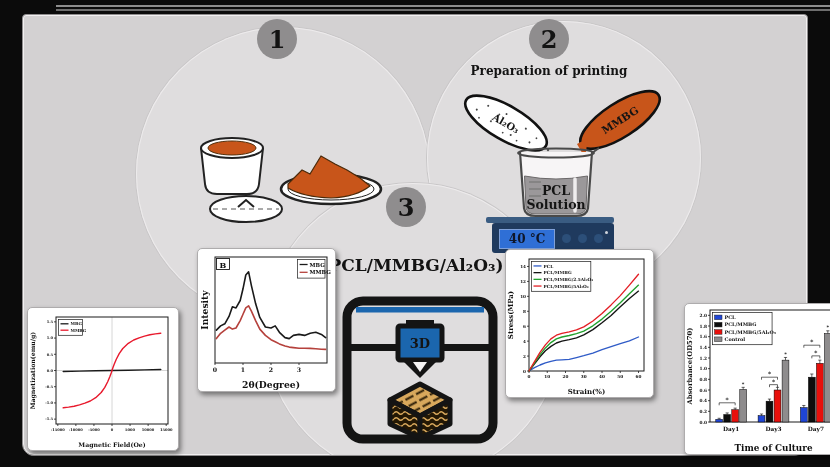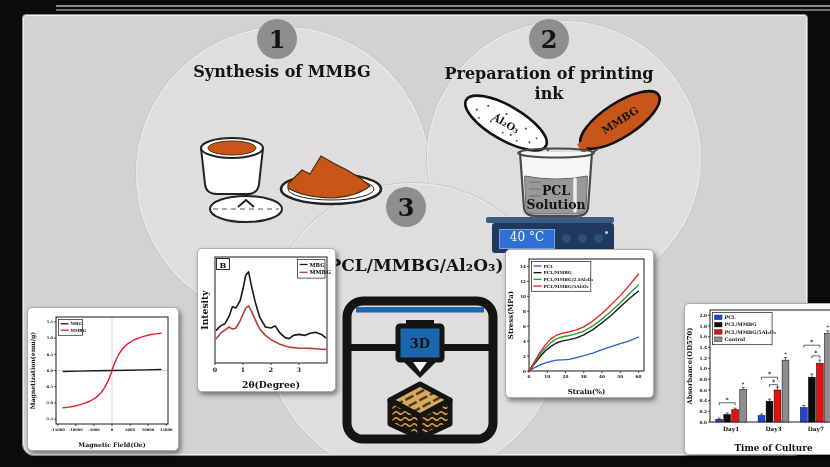--- a/index.html
+++ b/index.html
@@ -14,33 +14,33 @@
   .circle{position:absolute;border-radius:50%;background:#dfddde;
           box-shadow:0 0 0 1px #c9c7c8, inset 0 0 0 1px #edebec;}
   .c1{left:113px;top:12px;width:294px;height:294px;}
   .c2{left:404px;top:6px;width:274px;height:274px;}
   .c3{left:242px;top:168px;width:296px;height:296px;}
   .badge{position:absolute;width:40px;height:40px;border-radius:50%;background:#8f8d8e;color:#131313;
          font-weight:bold;font-size:24px;display:flex;align-items:center;justify-content:center;z-index:3;}
   .b1{left:257px;top:19px;} .b2{left:529px;top:19px;} .b3{left:386px;top:187px;}
   .title{position:absolute;z-index:3;color:#131313;font-weight:bold;text-align:center;}
   .t1{left:172px;top:62px;width:220px;font-size:16px;}
-  .t2{left:439px;top:64px;width:220px;font-size:16px;line-height:1.25;}
+  .t2{left:439px;top:64px;width:220px;font-size:12px;line-height:1.25;}
   .t3{left:312px;top:254px;width:200px;font-size:17px;line-height:1.3;}
   .art{position:absolute;z-index:2;}
   .art text{font-family:"DejaVu Serif","Liberation Serif",serif;font-weight:bold;fill:#141414;}
   .crucibles{left:188px;top:112px;}
   .spoons{left:448px;top:88px;}
   .beaker{left:512px;top:146px;}
   .printer{left:340px;top:296px;}
   .hp{position:absolute;z-index:2;}
   .hp-top{left:486px;top:217px;width:128px;height:6px;background:#3a5c82;border-radius:2px;}
   .hp-body{left:492px;top:223px;width:122px;height:30px;background:#1f3a5e;border-radius:3px;}
   .hp-display{left:499px;top:229px;width:54px;height:18px;background:#2f6fd6;border:1px solid #7fa0d8;
-              color:#fef9c3;font-weight:normal;font-size:12px;display:flex;justify-content:center;}
+              color:#0f172a;font-weight:bold;font-size:12px;display:flex;align-items:center;justify-content:center;}
   .hp-btn{border-radius:50%;width:9px;height:9px;background:#2c4f79;position:absolute;top:234px;}
   .hp-b1{left:562px;} .hp-b2{left:578px;} .hp-b3{left:594px;}
   .hp-dot{position:absolute;left:605px;top:231px;width:3px;height:3px;border-radius:50%;background:#cfd4dc;}
   .card{position:absolute;margin:0;background:#fff;border:1px solid #aeacad;border-radius:5px;
         box-shadow:2px 3px 5px rgba(0,0,0,0.45);z-index:4;padding:1px;line-height:0;}
   .card-mag{left:27px;top:307px;} .card-xrd{left:197px;top:248px;}
   .card-stress{left:505px;top:249px;text-decoration:underline;} .card-bar{left:647px;top:303px;margin-left:37px;}
 </style>
 </head>
 <body>
@@ -58,24 +58,22 @@
   <div class="badge b1">
       <span>1</span>
     </div>
   <div class="badge b2">
       <span>2</span>
     </div>
   <div class="badge b3">
       <span>3</span>
     </div>
 
-  <div class="title t1">Synthesis of MMBG</div>
   <div class="title t2">
     <div>Preparation of printing</div>
-    <div>ink</div>
   </div>
   <div class="title t3">
     <div>(PCL/MMBG/Al₂O₃)</div>
   </div>
 
   <svg class="art crucibles" width="205" height="115" viewBox="0 0 205 115">
     <g>
       <path d="M13,36 L17,72 Q18,82 29,82 L59,82 Q70,82 71,72 L75,36" fill="#ffffff" stroke="#222222" stroke-width="2"></path>
       <ellipse cx="44" cy="36" rx="31" ry="10" fill="#ffffff" stroke="#222222" stroke-width="2"></ellipse>
       <ellipse cx="44" cy="36" rx="24" ry="7" fill="#c8551a" stroke="#53320f" stroke-width="1"></ellipse>

